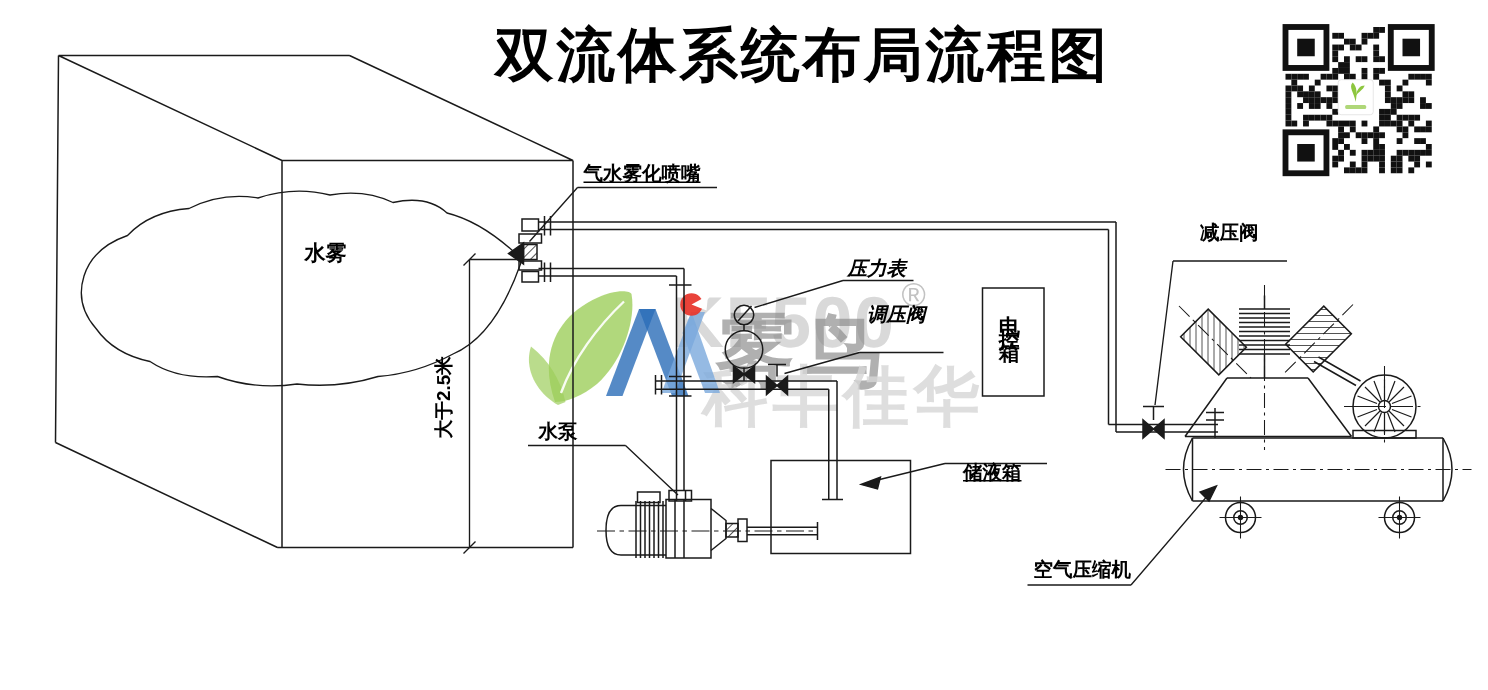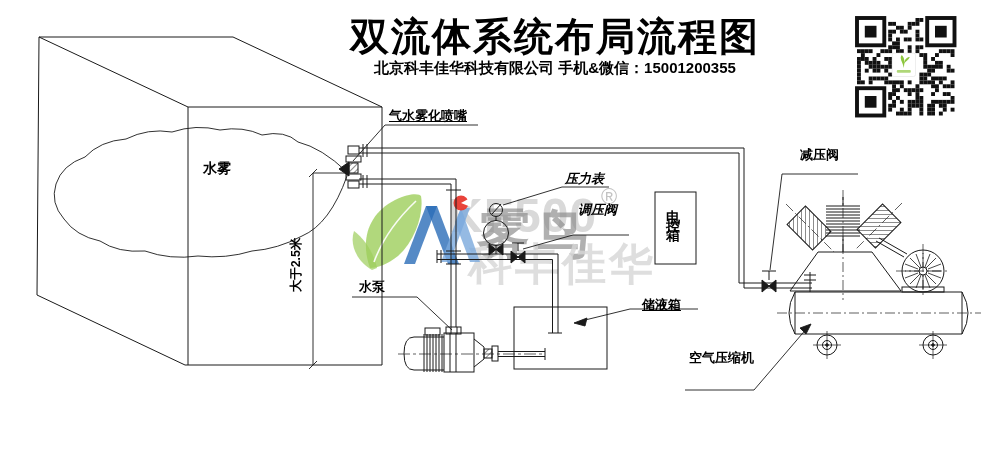--- a/index.html
+++ b/index.html
@@ -6,21 +6,21 @@
   body{
     width:992px;height:460px;position:relative;background:#ffffff;overflow:hidden;
     font-family:"Liberation Sans","DejaVu Sans",sans-serif;color:#111;
   }
   .layer{position:absolute;left:0;top:0;width:992px;height:460px;}
   #wm{z-index:1;}
   #lines{z-index:2;}
   #texts{z-index:3;pointer-events:none;}
   .lbl{position:absolute;font-size:13px;font-weight:600;color:#000;white-space:nowrap;line-height:1.1;}
   .title{
-    position:absolute;left:330px;top:10px;width:450px;text-align:center;
+    position:absolute;left:330px;top:10px;width:450px;
     font-size:39px;font-weight:bold;letter-spacing:2px;color:#000;
   }
   .subtitle{
     position:absolute;left:330px;top:59px;width:450px;text-align:center;
     font-size:15px;font-weight:bold;color:#000;
   }
   .vtext{writing-mode:vertical-rl;text-orientation:upright;letter-spacing:9px;font-size:14px;}
   .rot{transform:rotate(-90deg);transform-origin:center;}
   
   .wm-letters{position:absolute;left:448px;top:188px;font-size:48px;font-weight:bold;color:#c9c9c9;opacity:.7;letter-spacing:1px;text-align:right;}
@@ -189,32 +189,31 @@
     <polygon points="574,323 587,318 585,326" fill="#1a1a1a"></polygon>
     <path d="M352,297 H417 M417,297 L452,330"></path>
     <path d="M782,174 H858 M782,174 L770,270"></path>
     <path d="M685,390 H754 M754,390 L808,327"></path>
     <polygon points="811,324 800,328 806,334" fill="#1a1a1a"></polygon>
   </g>
 </svg>
 
 <div id="texts" class="layer">
   <div class="title">双流体系统布局流程图</div>
-  <div class="subtitle">北京科丰佳华科技有限公司 手机&amp;微信：15001200355</div>
 
   <div class="lbl" style="left:203px;top:161px;font-size:14px;">水雾</div>
   <div class="lbl" style="left:389px;top:109px;text-decoration:underline;">气水雾化喷嘴</div>
   <div class="lbl rot" style="left:262px;top:258px;width:70px;text-align:center;font-size:12.5px;">大于2.5米</div>
   <div class="lbl" style="left:565px;top:172px;font-style:italic;">压力表</div>
   <div class="lbl" style="left:578px;top:203px;font-style:italic;">调压阀</div>
   <div class="lbl vtext" style="left:665px;top:199px;">电控箱</div>
-  <div class="lbl" style="left:642px;top:298px;text-decoration:underline;">储液箱</div>
-  <div class="lbl" style="left:359px;top:281px;font-family:Liberation Mono, monospace;">水泵</div>
+  <div class="lbl" style="left:642px;top:308px;text-decoration:underline;">储液箱</div>
+  <div class="lbl" style="left:359px;top:281px;">水泵</div>
   <div class="lbl" style="left:800px;top:148px;">减压阀</div>
-  <div class="lbl" style="left:689px;top:351px;">空气压缩机</div>
+  <div class="lbl" style="left:689px;top:373px;">空气压缩机</div>
 </div>
 
 <div id="qr">
   <svg id="qrsvg" width="106" height="102" viewBox="0 0 106 102">
       <rect x="62.5" y="2" width="3.9" height="3.9" fill="#111111"></rect>
       <rect x="66.4" y="2" width="3.9" height="3.9" fill="#111111"></rect>
       <rect x="35.2" y="5.9" width="3.9" height="3.9" fill="#111111"></rect>
       <rect x="39.1" y="5.9" width="3.9" height="3.9" fill="#111111"></rect>
       <rect x="54.699999999999996" y="5.9" width="3.9" height="3.9" fill="#111111"></rect>
       <rect x="58.6" y="5.9" width="3.9" height="3.9" fill="#111111"></rect>

